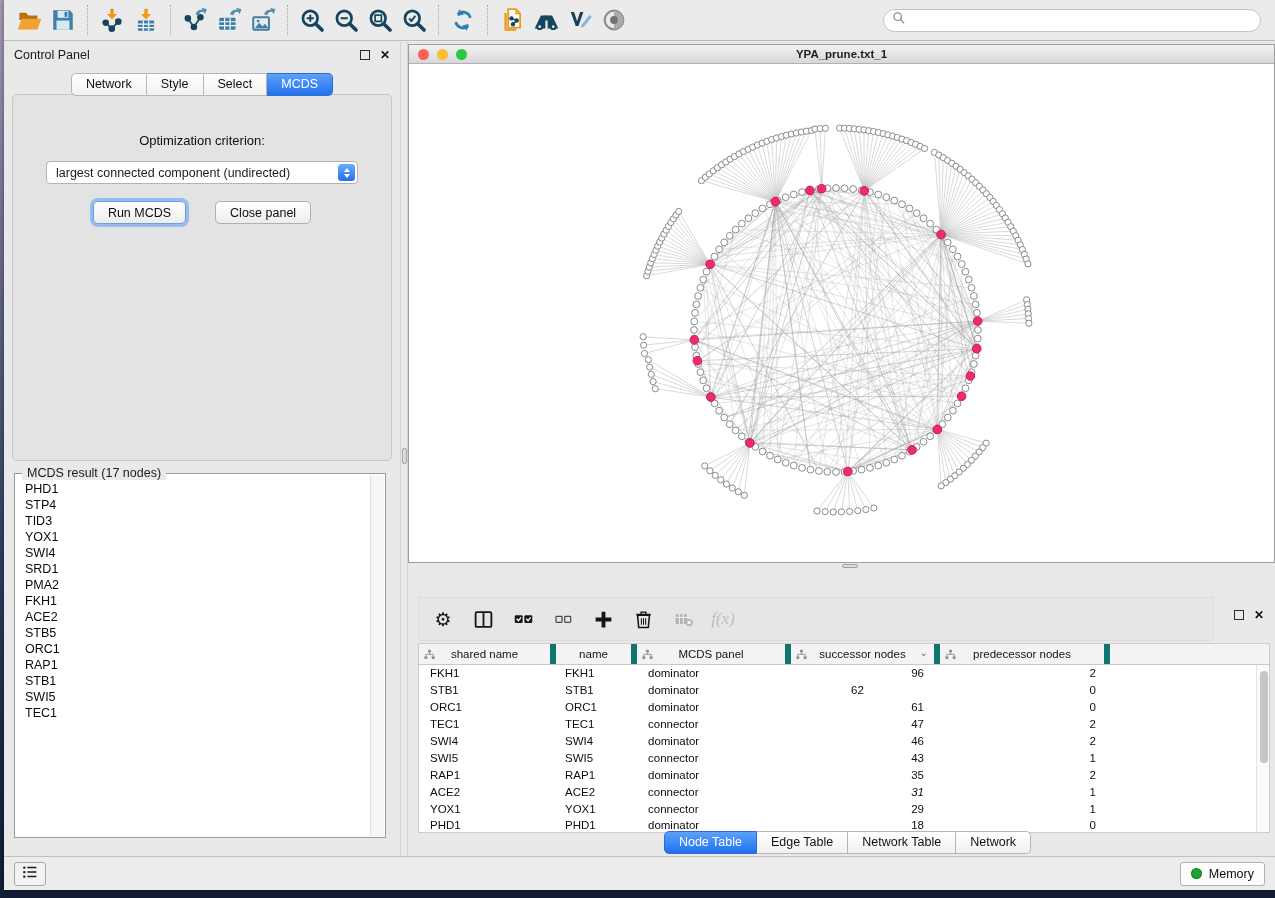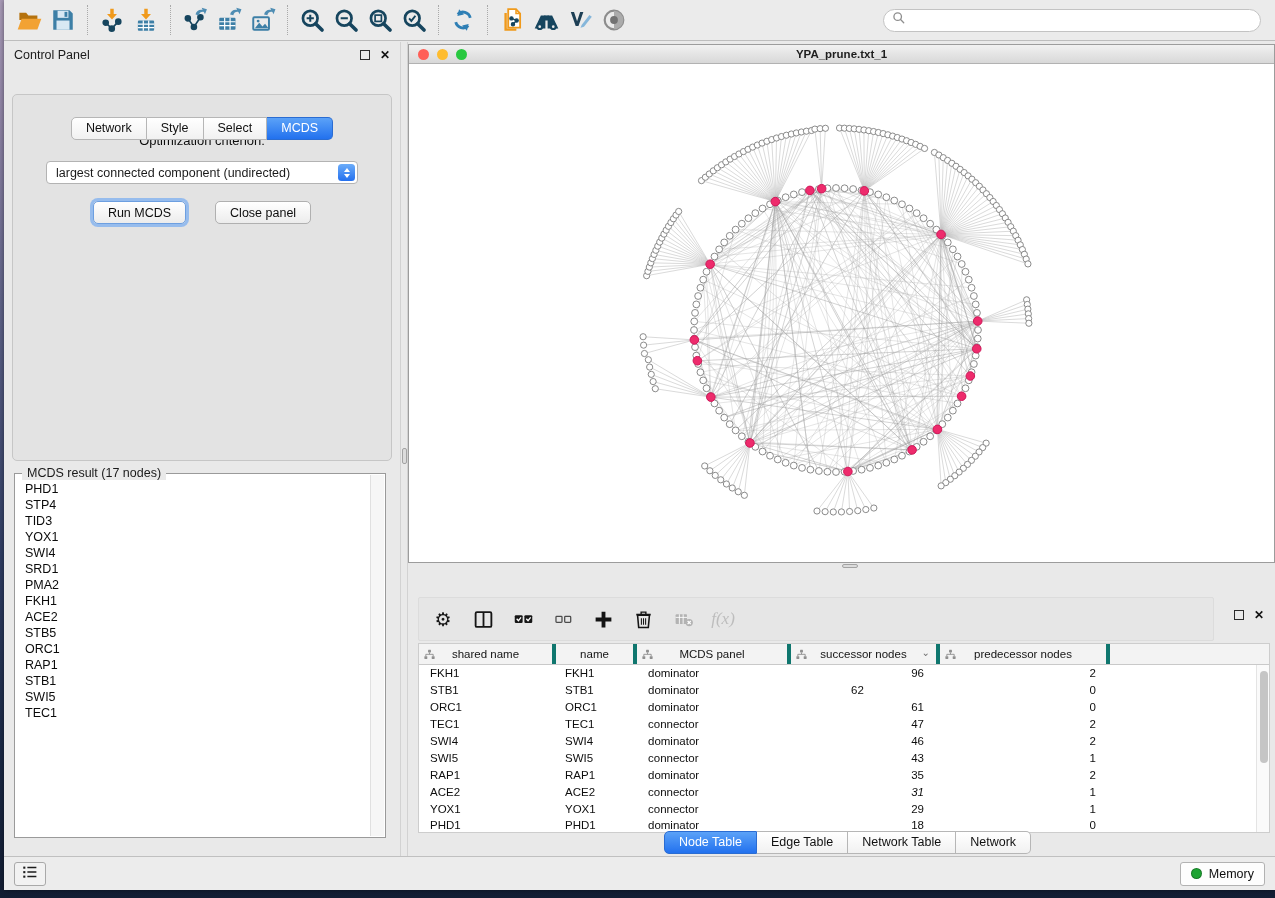--- a/index.html
+++ b/index.html
@@ -21,21 +21,21 @@
   
   .content { position:absolute; top:42px; left:0; right:0; bottom:34px; display:flex; }
 
   
   .control-panel { width:396px; position:relative; flex:none; }
   .cp-header { height:26px; display:flex; align-items:center; padding:0 10px; font-size:12.5px; }
   .win-btns { margin-left:auto; display:flex; gap:10px; align-items:center; }
   .float-ic { width:10px; height:10px; border:1.6px solid #2b2b2b; }
   .close-ic { font-size:12px; font-weight:bold; color:#111; line-height:1; }
   .cp-tabs { position:absolute; top:31px; left:0; right:0; display:flex; justify-content:center; z-index:2; }
-  .tab { font-size:12.5px; padding:3px 14px 4px; background:linear-gradient(#ffffff,#f1f1f1); border:1px solid #b6b6b6; border-left:none; color:#111;margin-top:44px; }
+  .tab { font-size:12.5px; padding:3px 14px 4px; background:linear-gradient(#ffffff,#f1f1f1); border:1px solid #b6b6b6; border-left:none; color:#111; }
   .tab:first-child { border-left:1px solid #b6b6b6; border-radius:5px 0 0 5px; }
   .tab:last-child { border-radius:0 5px 5px 0; }
   .tab.selected { background:linear-gradient(#5ba2f8,#2271ee); border-color:#2a6cd2; color:#fff; }
   .cp-box { position:absolute; top:52px; left:8px; width:380px; height:367px; background:#e3e3e3; border:1px solid #c6c6c6; border-radius:5px; }
   .crit-label { margin-top:38px; text-align:center; font-size:13px; color:#0e0e0e; }
   .selectbox { margin:13px auto 0; width:312px; height:23px; background:#fff; border:1px solid #b3b3b3; border-radius:4px; display:flex; align-items:center; padding-left:9px; font-size:12.5px; position:relative; }
   .stepper { position:absolute; right:2px; top:2px; width:17px; height:17px; border-radius:3.5px; background:linear-gradient(#6bacf9,#2470ee); display:flex; flex-direction:column; align-items:center; justify-content:center; gap:2px; }
   .tri-up { width:0; height:0; border-left:3.5px solid transparent; border-right:3.5px solid transparent; border-bottom:4px solid #fff; }
   .tri-dn { width:0; height:0; border-left:3.5px solid transparent; border-right:3.5px solid transparent; border-top:4px solid #fff; }
   .btn-row { margin-top:17px; display:flex; justify-content:center; gap:29px; }
@@ -66,21 +66,21 @@
 
   
   .table-panel { flex:1; position:relative; background:#e9e9e9; }
   .tp-header { height:26px; display:flex; align-items:flex-start; padding:0 11px; font-size:12.5px;margin-top:40px; }
   .tp-toolbar { position:absolute; top:28px; left:10px; width:796px; height:44px; background:#e6e6e6; border:1px solid #dcdcdc; border-radius:2px; display:flex; align-items:center; padding:0 12px; gap:16px; }
   .tp-ic { width:24px; height:24px; display:flex; align-items:center; justify-content:center; }
   .glyph-ic { font-size:19px; color:#161616; line-height:1; }
   .fx-ic { font-family:"Liberation Serif", serif; font-style:italic; font-size:17px; color:#bdbdbd; }
   .tp-table { position:absolute; top:74px; left:10px; right:5px; height:190px; background:#fff; border:1px solid #cdcdcd; overflow:hidden; }
   .thead { display:flex; height:21px; background:#f3f3f3; border-bottom:1px solid #c9c9c9; }
-  .th { position:relative; display:flex; align-items:center; justify-content:center; border-right:4px solid #0f766e; font-size:11.5px; color:#141414; flex:none; }
+  .th { position:relative; display:flex; align-items:center; justify-content:center; border-right:6px solid #0f766e; font-size:11.5px; color:#141414; flex:none; }
   .th .col-ic { position:absolute; left:5px; top:5px; }
   .th .sort { position:absolute; right:6px; top:3px; color:#6f6f6f; font-size:10px; }
   .tr { display:flex; height:16.9px; align-items:center; }
   .td { font-size:11.5px; color:#0e0e0e; white-space:nowrap; overflow:hidden; flex:none; }
   .tb-scroll { position:absolute; top:21px; right:0; bottom:0; width:13px; background:#fafafa; border-left:1px solid #e4e4e4; }
   .tb-thumb { position:absolute; left:2.5px; top:6px; width:8px; height:92px; border-radius:4px; background:#c5c5c5; }
   .tp-tabs { position:absolute; bottom:2px; left:12px; right:0; display:flex; justify-content:center; }
 
   
   .statusbar { position:absolute; left:0; right:0; bottom:0; height:34px; background:#ececec; border-top:1px solid #c0c0c0; display:flex; align-items:center; padding:0 10px; }

